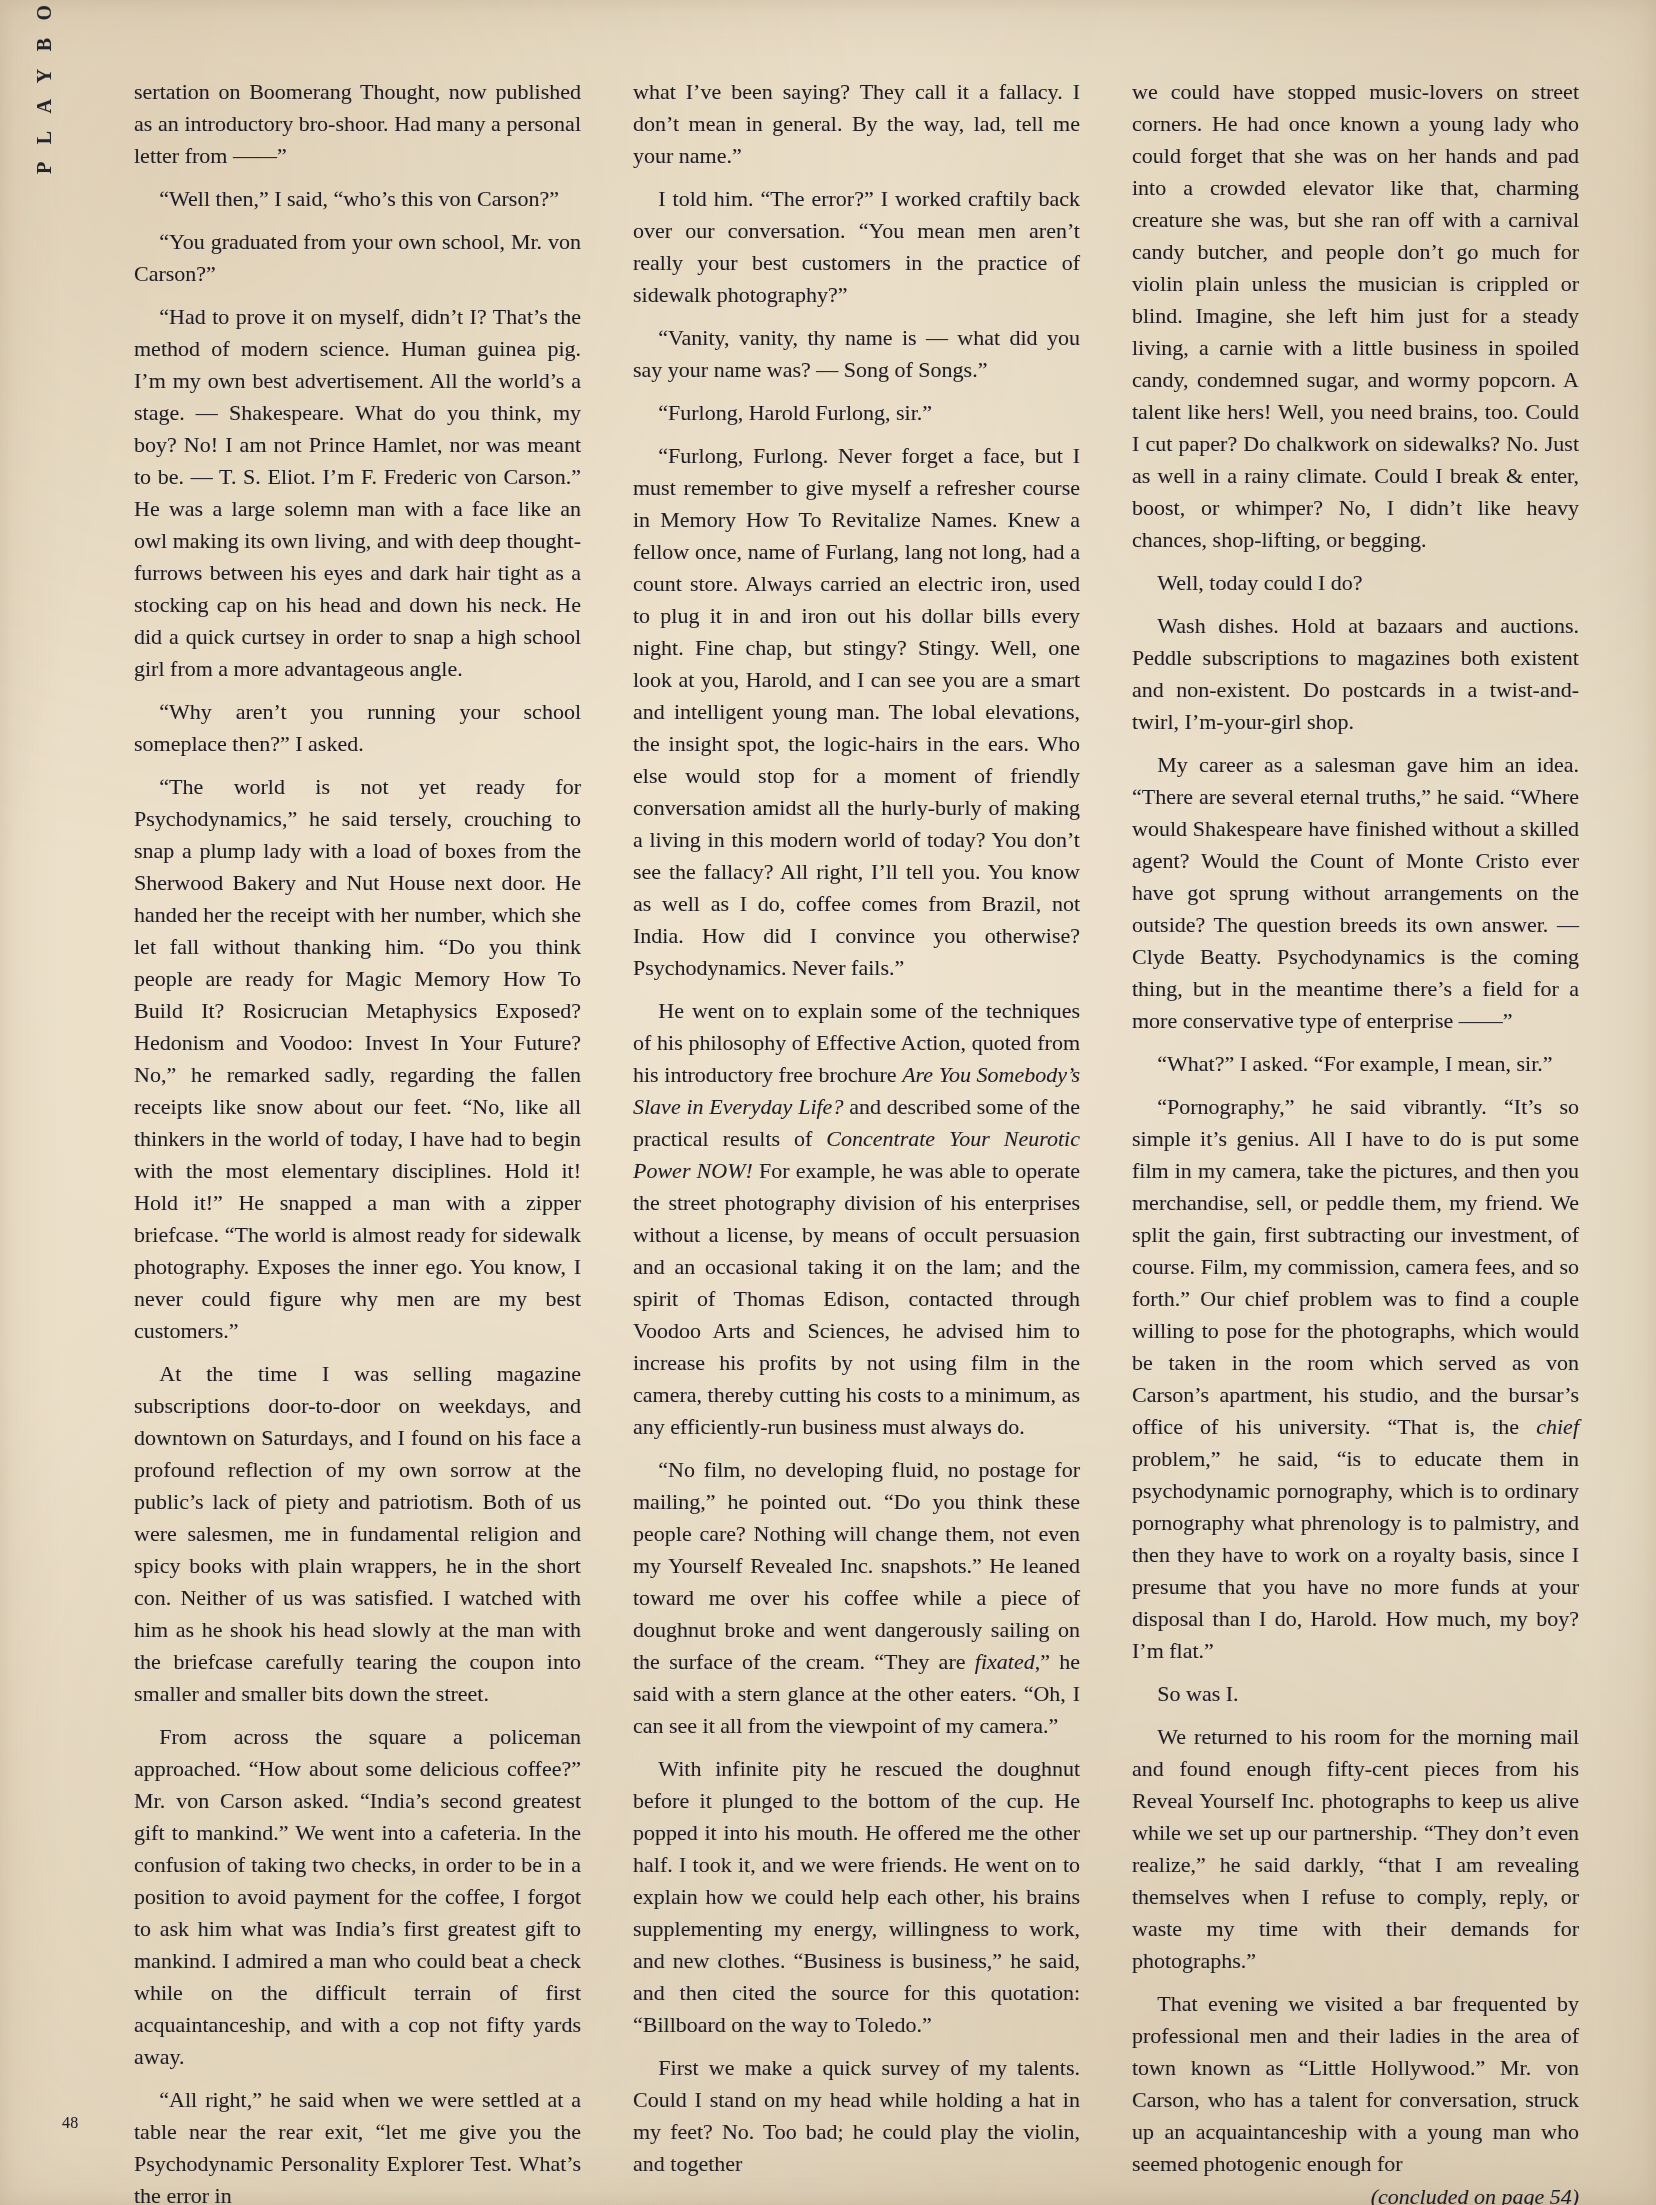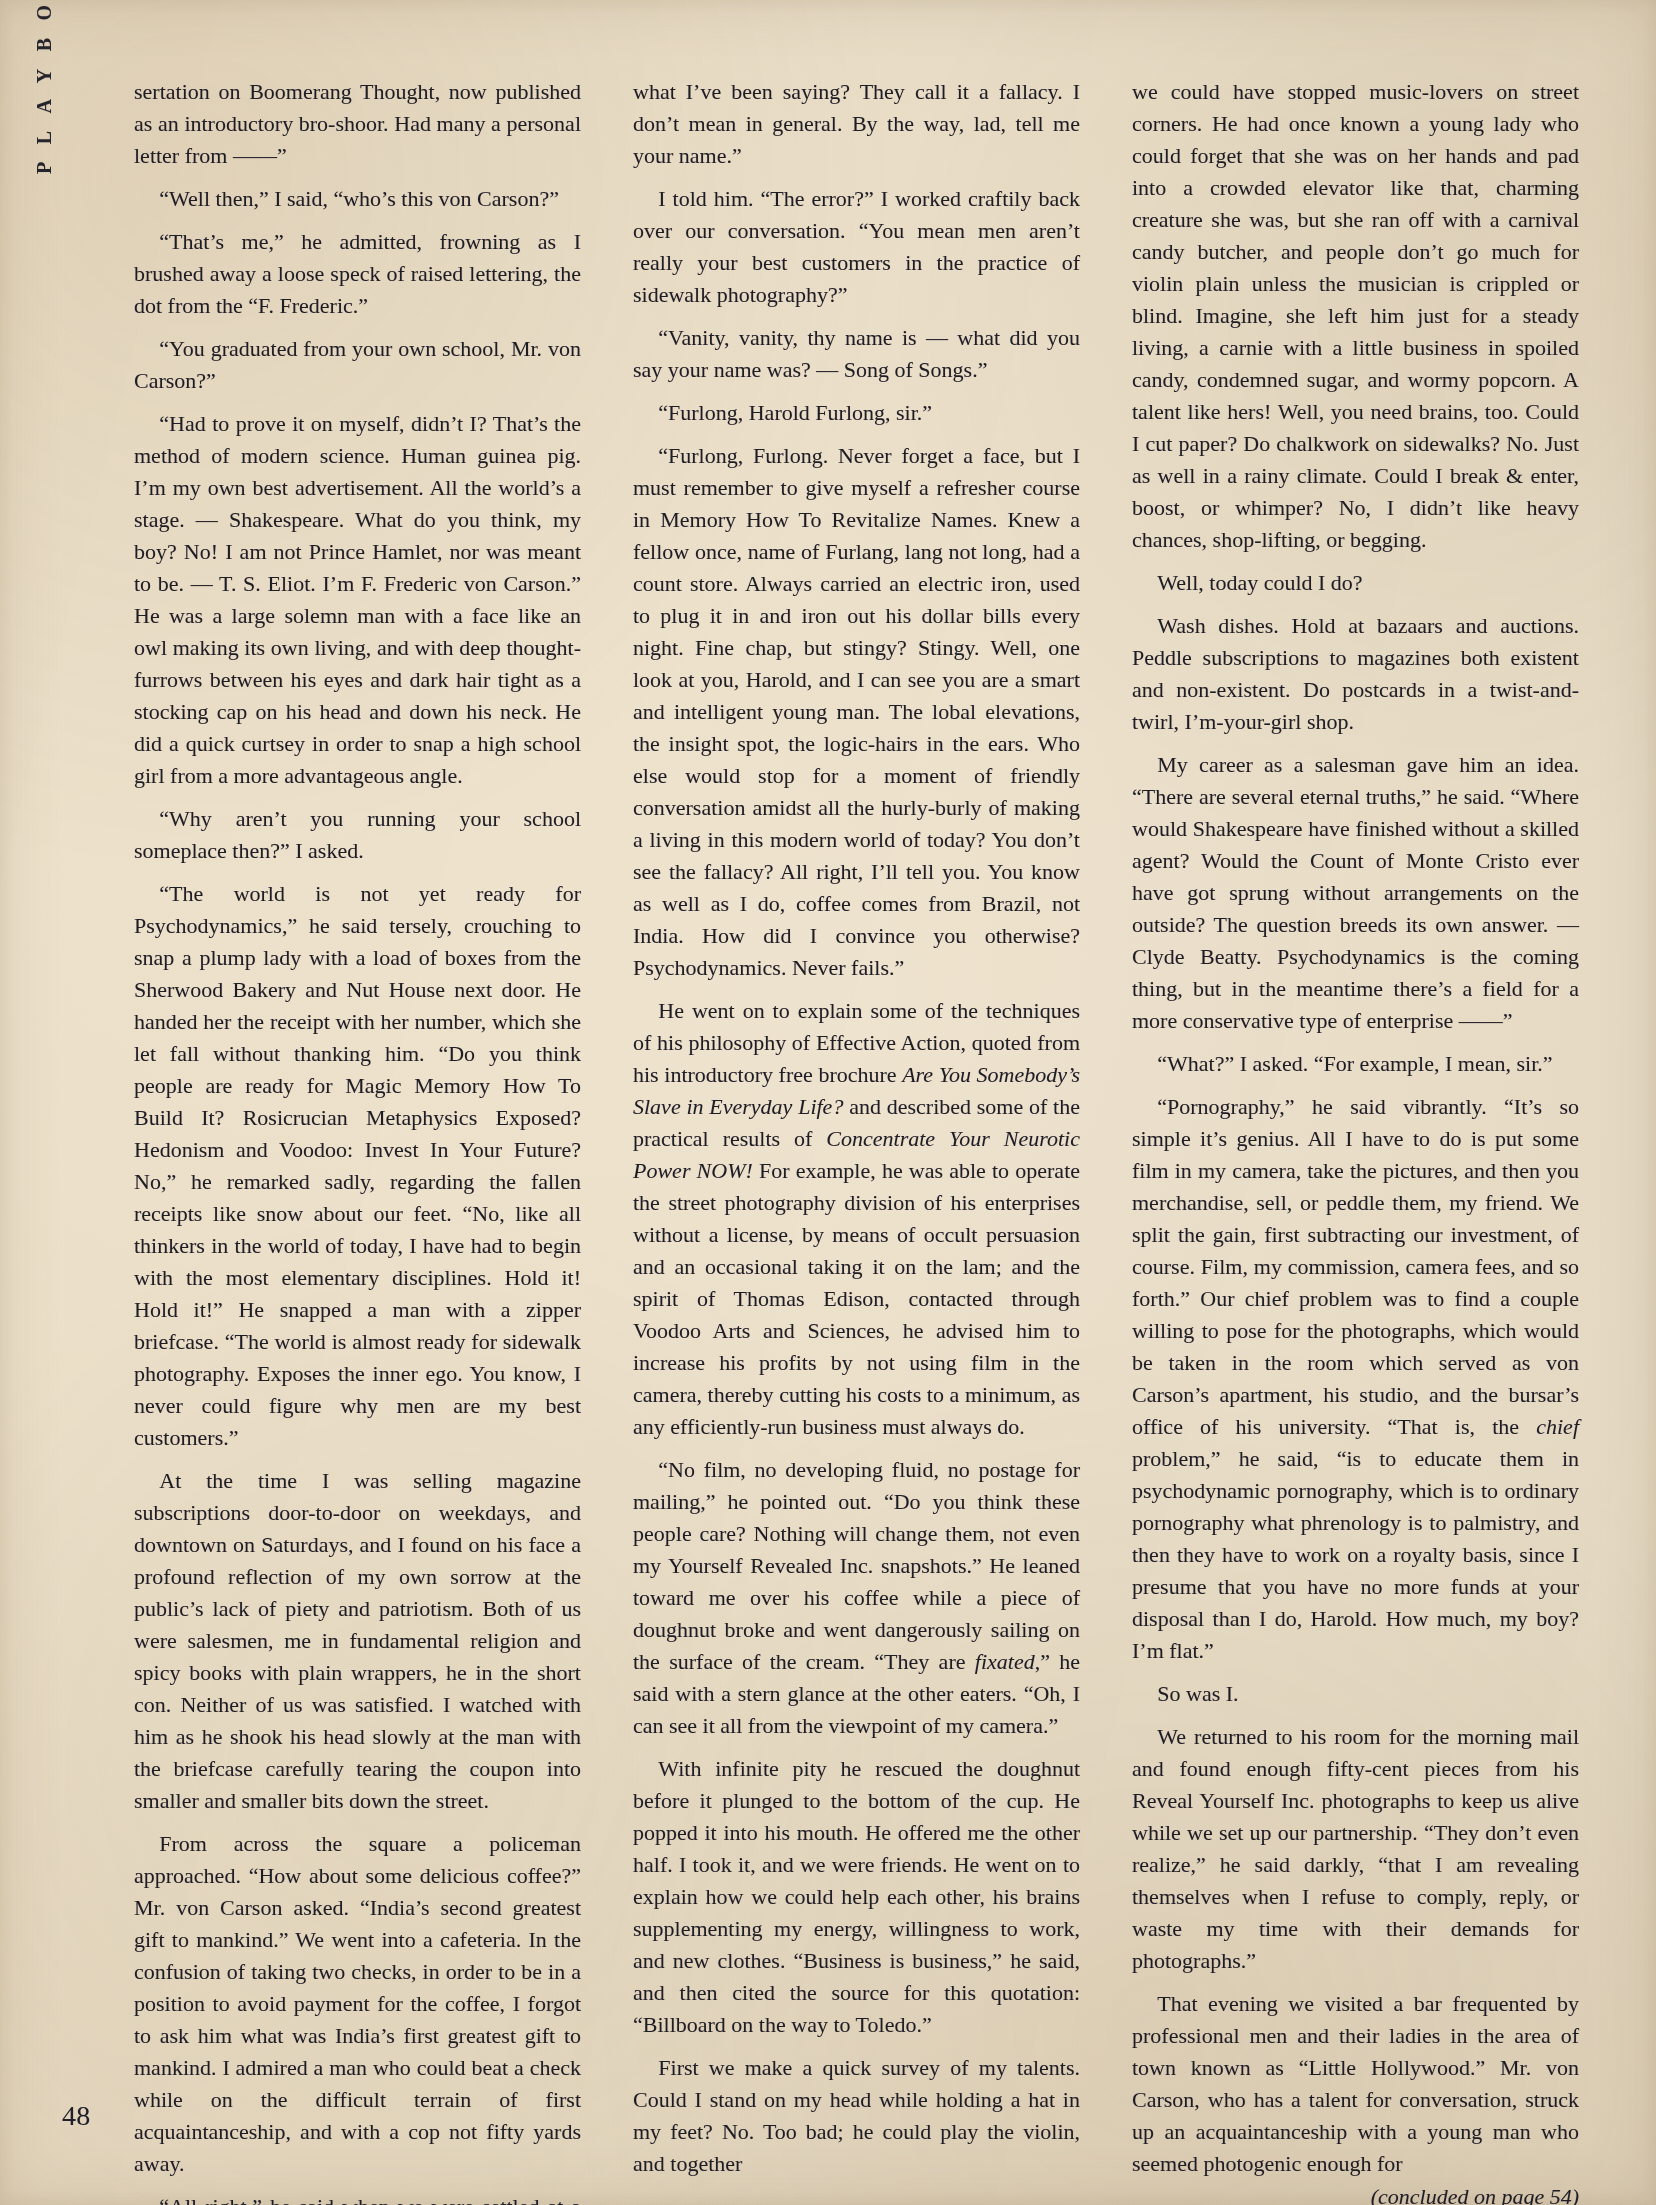--- a/index.html
+++ b/index.html
@@ -104,21 +104,21 @@
     font-style: italic;
     text-indent: 0;
     margin-top: 1.3px;
   }
 
   
   .folio {
     position: absolute;
     left: 62px;
     bottom: 73px;
-    font-size: 28px;
+    font-size: 16px;
     color: #20202a;
     letter-spacing: 0.3px;
     z-index: 4;
   }
 
   
   .ink {
     text-shadow:
       0.5px 0 0 rgba(190,60,70,0.10),
      -0.5px 0 0 rgba(40,70,160,0.09);
@@ -130,21 +130,20 @@
 <div class="page">
 
   <div class="masthead">
     <span class="masthead-text ink">PLAYBOY</span>
   </div>
 
   <div class="columns">
     <div class="col ink">
         <p class="noindent"><span>sertation on Boomerang Thought, now published as an introductory bro-shoor. Had many a personal letter from ——”</span></p>
         <p><span>“Well then,” I said, “who’s this von Carson?”</span></p>
-        <p><span>“That’s me,” he admitted, frowning as I brushed away a loose speck of raised lettering, the dot from the “F. Frederic.”</span></p>
         <p><span>“You graduated from your own school, Mr. von Carson?”</span></p>
         <p><span>“Had to prove it on myself, didn’t I? That’s the method of modern science. Human guinea pig. I’m my own best advertisement. All the world’s a stage. — Shakespeare. What do you think, my boy? No! I am not Prince Hamlet, nor was meant to be. — T. S. Eliot. I’m F. Frederic von Carson.” He was a large solemn man with a face like an owl making its own living, and with deep thought-furrows between his eyes and dark hair tight as a stocking cap on his head and down his neck. He did a quick curtsey in order to snap a high school girl from a more advantageous angle.</span></p>
         <p><span>“Why aren’t you running your school someplace then?” I asked.</span></p>
         <p><span>“The world is not yet ready for Psychodynamics,” he said tersely, crouching to snap a plump lady with a load of boxes from the Sherwood Bakery and Nut House next door. He handed her the receipt with her number, which she let fall without thanking him. “Do you think people are ready for Magic Memory How To Build It? Rosicrucian Metaphysics Exposed? Hedonism and Voodoo: Invest In Your Future? No,” he remarked sadly, regarding the fallen receipts like snow about our feet. “No, like all thinkers in the world of today, I have had to begin with the most elementary disciplines. Hold it! Hold it!” He snapped a man with a zipper briefcase. “The world is almost ready for sidewalk photography. Exposes the inner ego. You know, I never could figure why men are my best customers.”</span></p>
         <p><span>At the time I was selling magazine subscriptions door-to-door on weekdays, and downtown on Saturdays, and I found on his face a profound reflection of my own sorrow at the public’s lack of piety and patriotism. Both of us were salesmen, me in fundamental religion and spicy books with plain wrappers, he in the short con. Neither of us was satisfied. I watched with him as he shook his head slowly at the man with the briefcase carefully tearing the coupon into smaller and smaller bits down the street.</span></p>
         <p><span>From across the square a policeman approached. “How about some delicious coffee?” Mr. von Carson asked. “India’s second greatest gift to mankind.” We went into a cafeteria. In the confusion of taking two checks, in order to be in a position to avoid payment for the coffee, I forgot to ask him what was India’s first greatest gift to mankind. I admired a man who could beat a check while on the difficult terrain of first acquaintanceship, and with a cop not fifty yards away.</span></p>
         <p><span>“All right,” he said when we were settled at a table near the rear exit, “let me give you the Psychodynamic Personality Explorer Test. What’s the error in</span></p>
       </div>
     <div class="col ink">
         <p class="noindent"><span>what I’ve been saying? They call it a fallacy. I don’t mean in general. By the way, lad, tell me your name.”</span></p>

